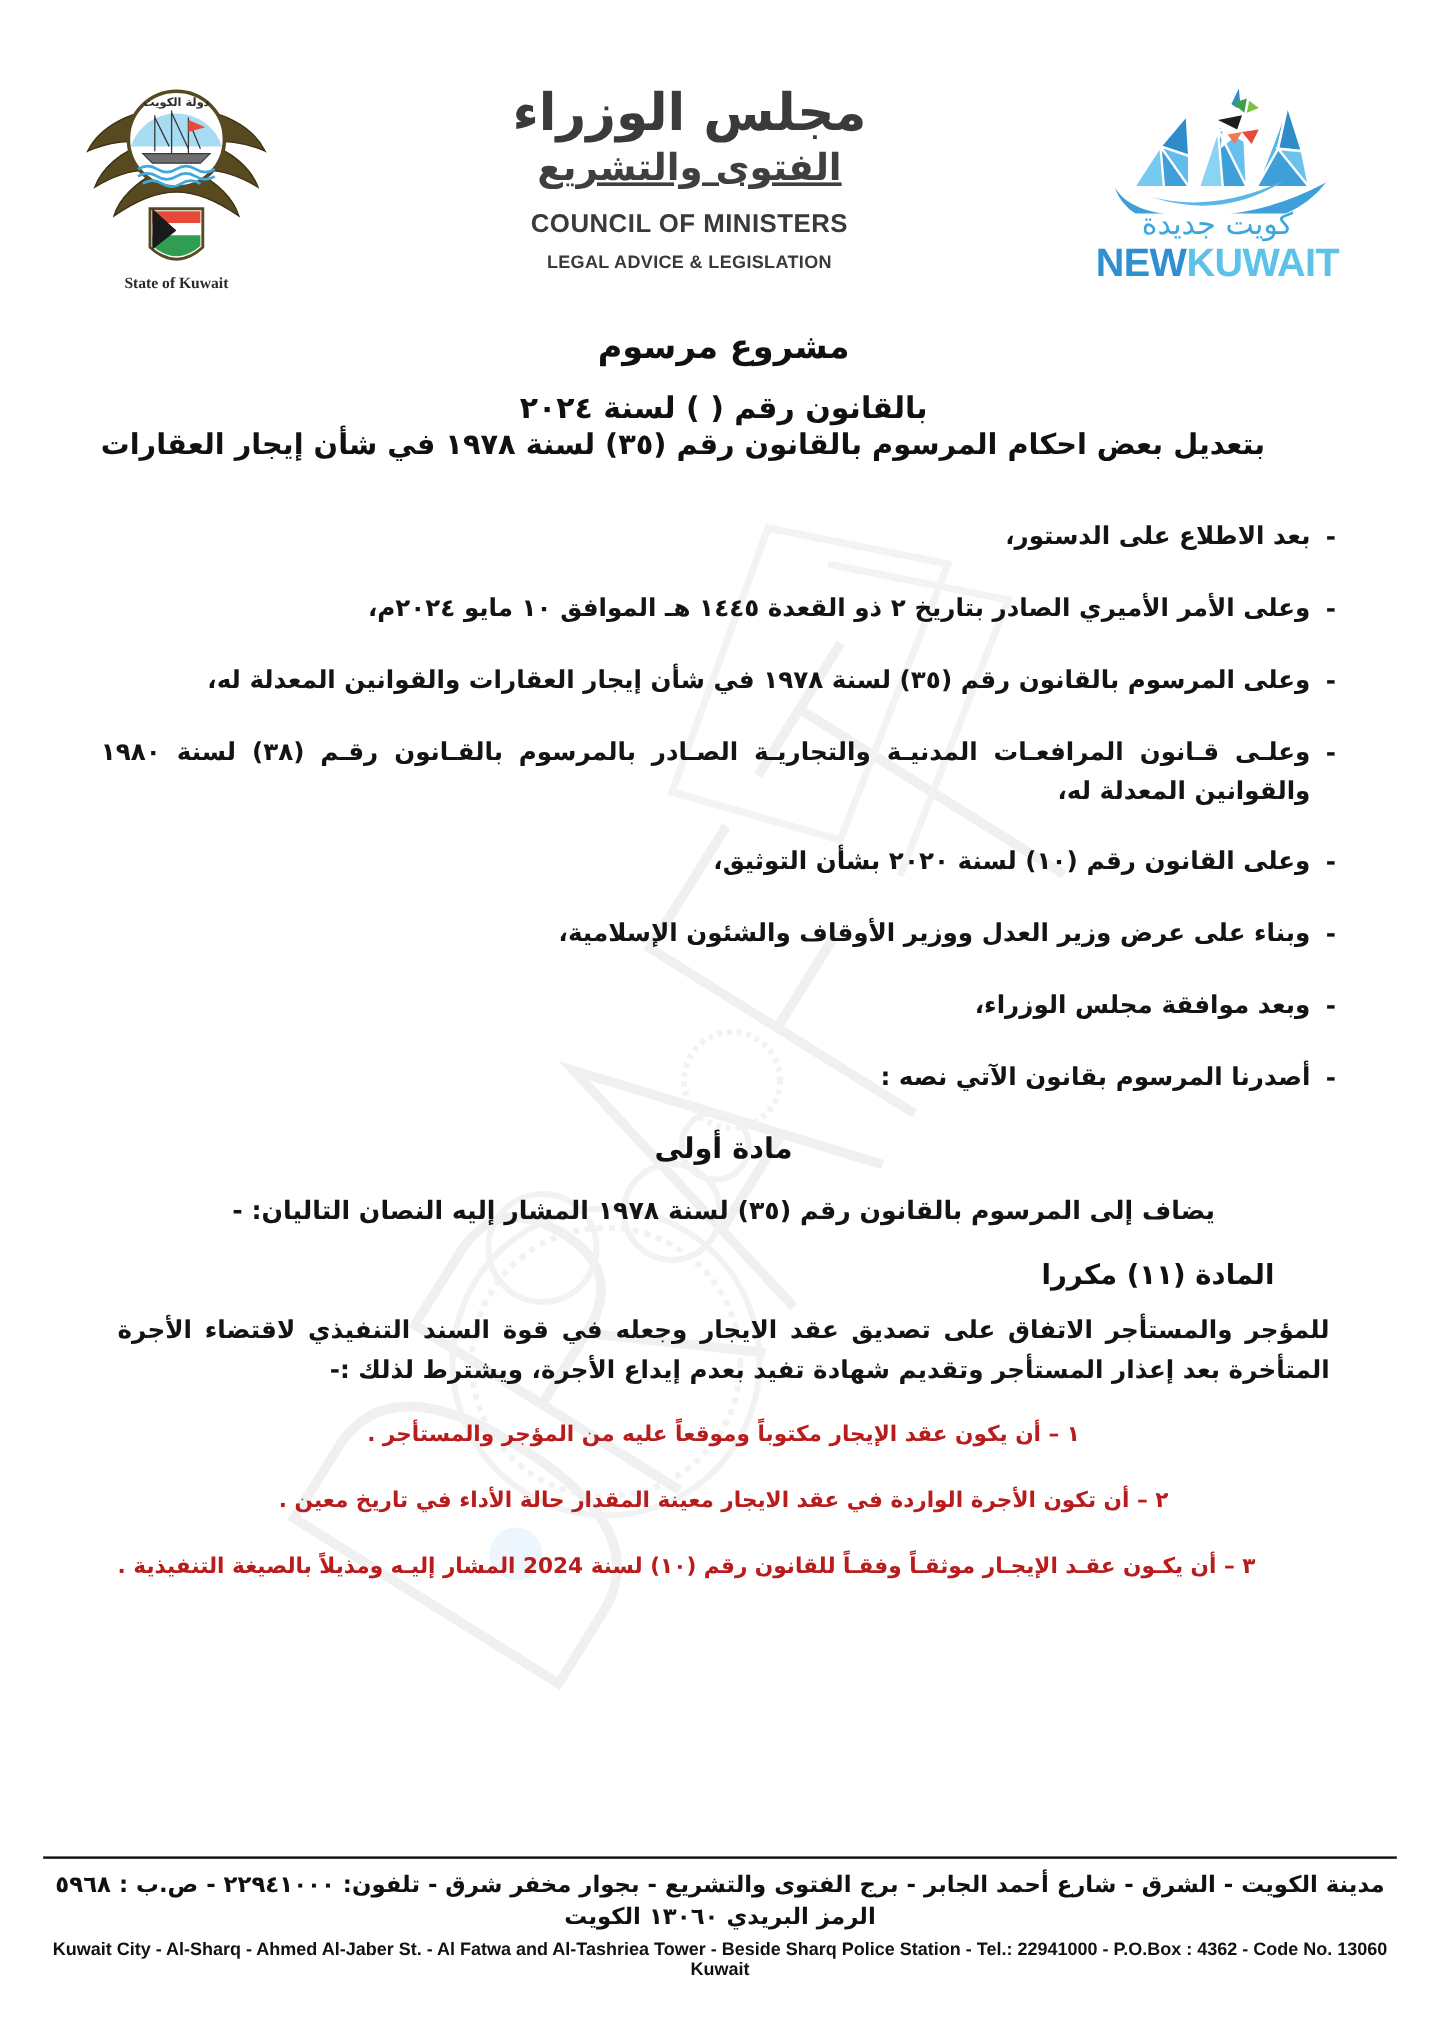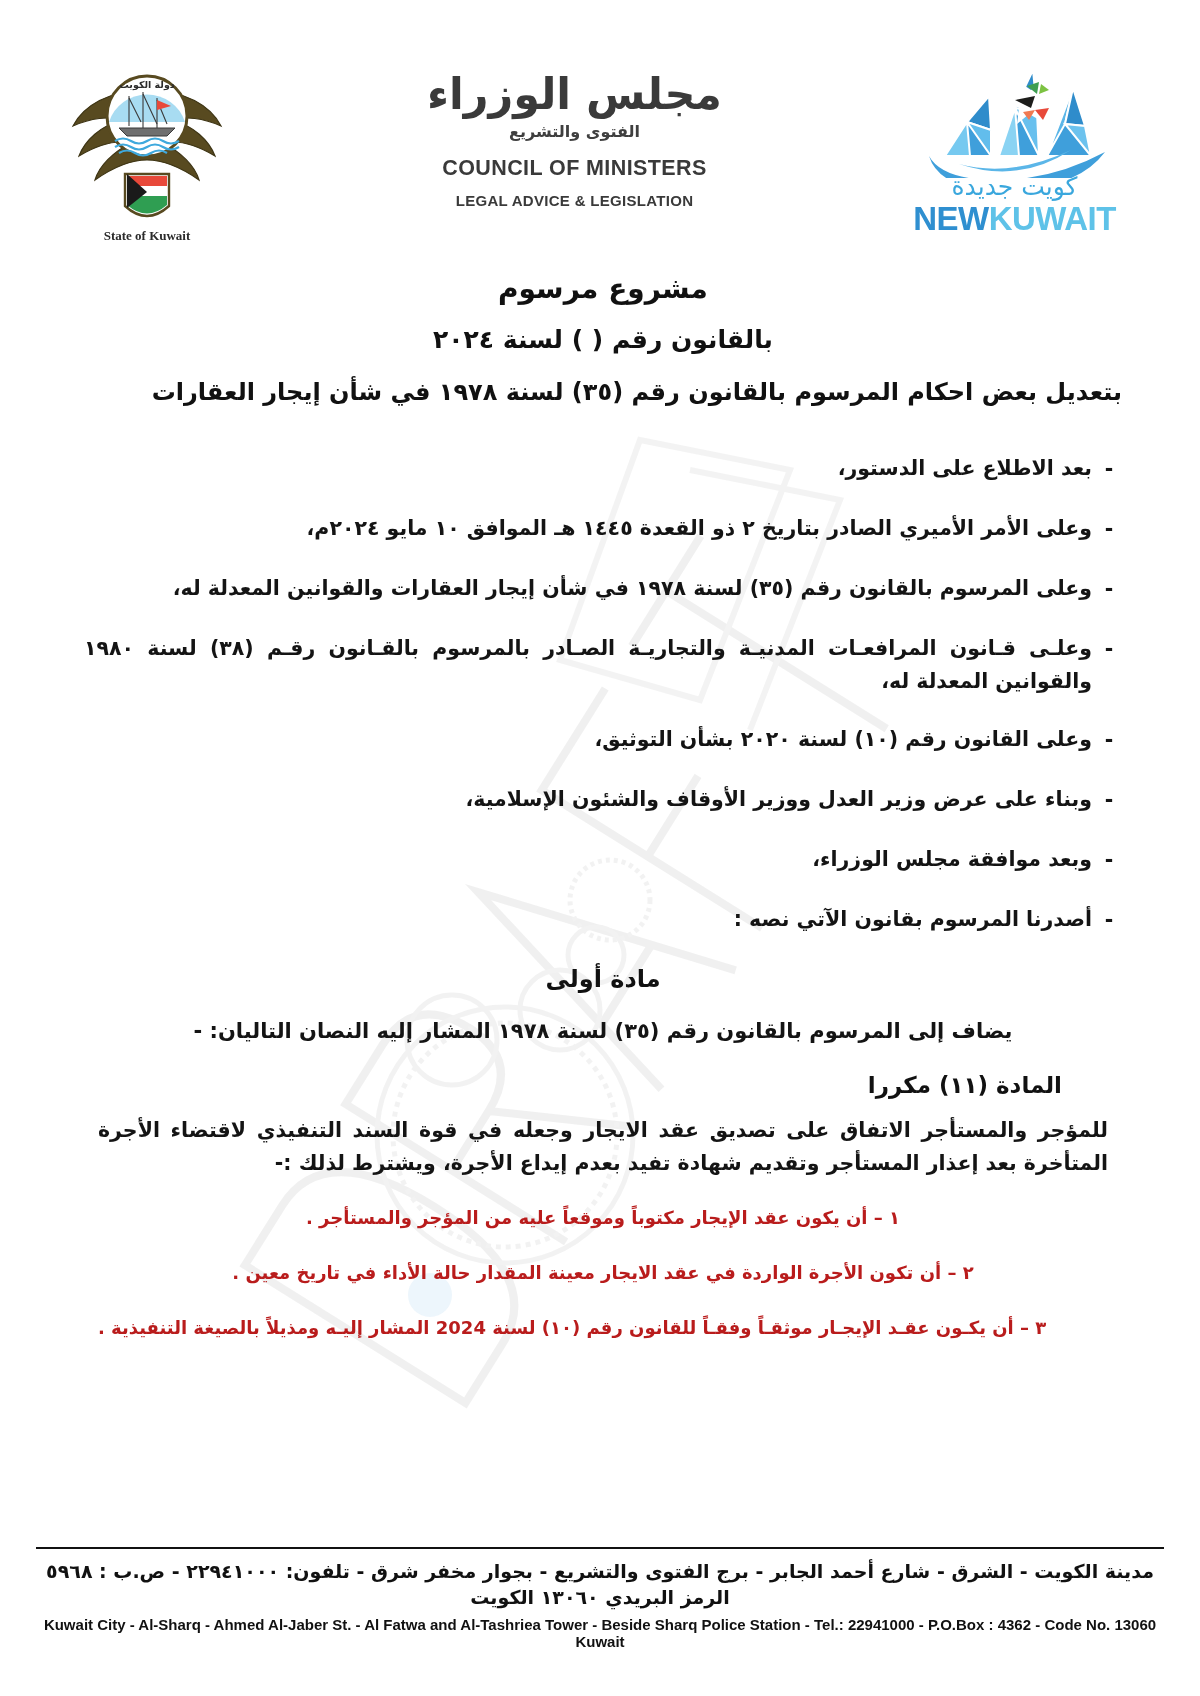--- a/index.html
+++ b/index.html
@@ -66,26 +66,27 @@
   }
   .org-title .ar-main {
     font-size: 43px;
     font-weight: bold;
     color: #3a3a3a;
     letter-spacing: 0px;
     line-height: 1.12;
     font-family: "DejaVu Sans", sans-serif;
   }
   .org-title .ar-sub {
-    font-size: 16px;
+    font-size: 31px;
     font-weight: bold;
     color: #3f3f3f;
     margin-top: 4px;
     line-height: 1.2;
     font-family: "DejaVu Sans", sans-serif;
+    text-decoration: underline;
   }
   .org-title .en-main {
     font-size: 21.5px;
     font-weight: bold;
     color: #3a3a3a;
     letter-spacing: 0.4px;
     margin-top: 15px;
     direction: ltr;
     font-family: "Liberation Sans", sans-serif;
   }
@@ -144,25 +145,24 @@
   }
   .t-lawno {
     text-align: center;
     font-size: 25px;
     font-weight: bold;
     color: #111;
     margin-top: 20px;
     font-family: "DejaVu Sans", sans-serif;
   }
   .t-subject {
-    text-align: right;
+    text-align: left;
     font-size: 24px;
     font-weight: bold;
     color: #111;
-    margin-top: 22px;
     line-height: 1.35;
     font-family: "DejaVu Sans", sans-serif;
   }
 
   
   .preamble {
     margin-top: 44px;
   }
   .pre-item {
     display: flex;

